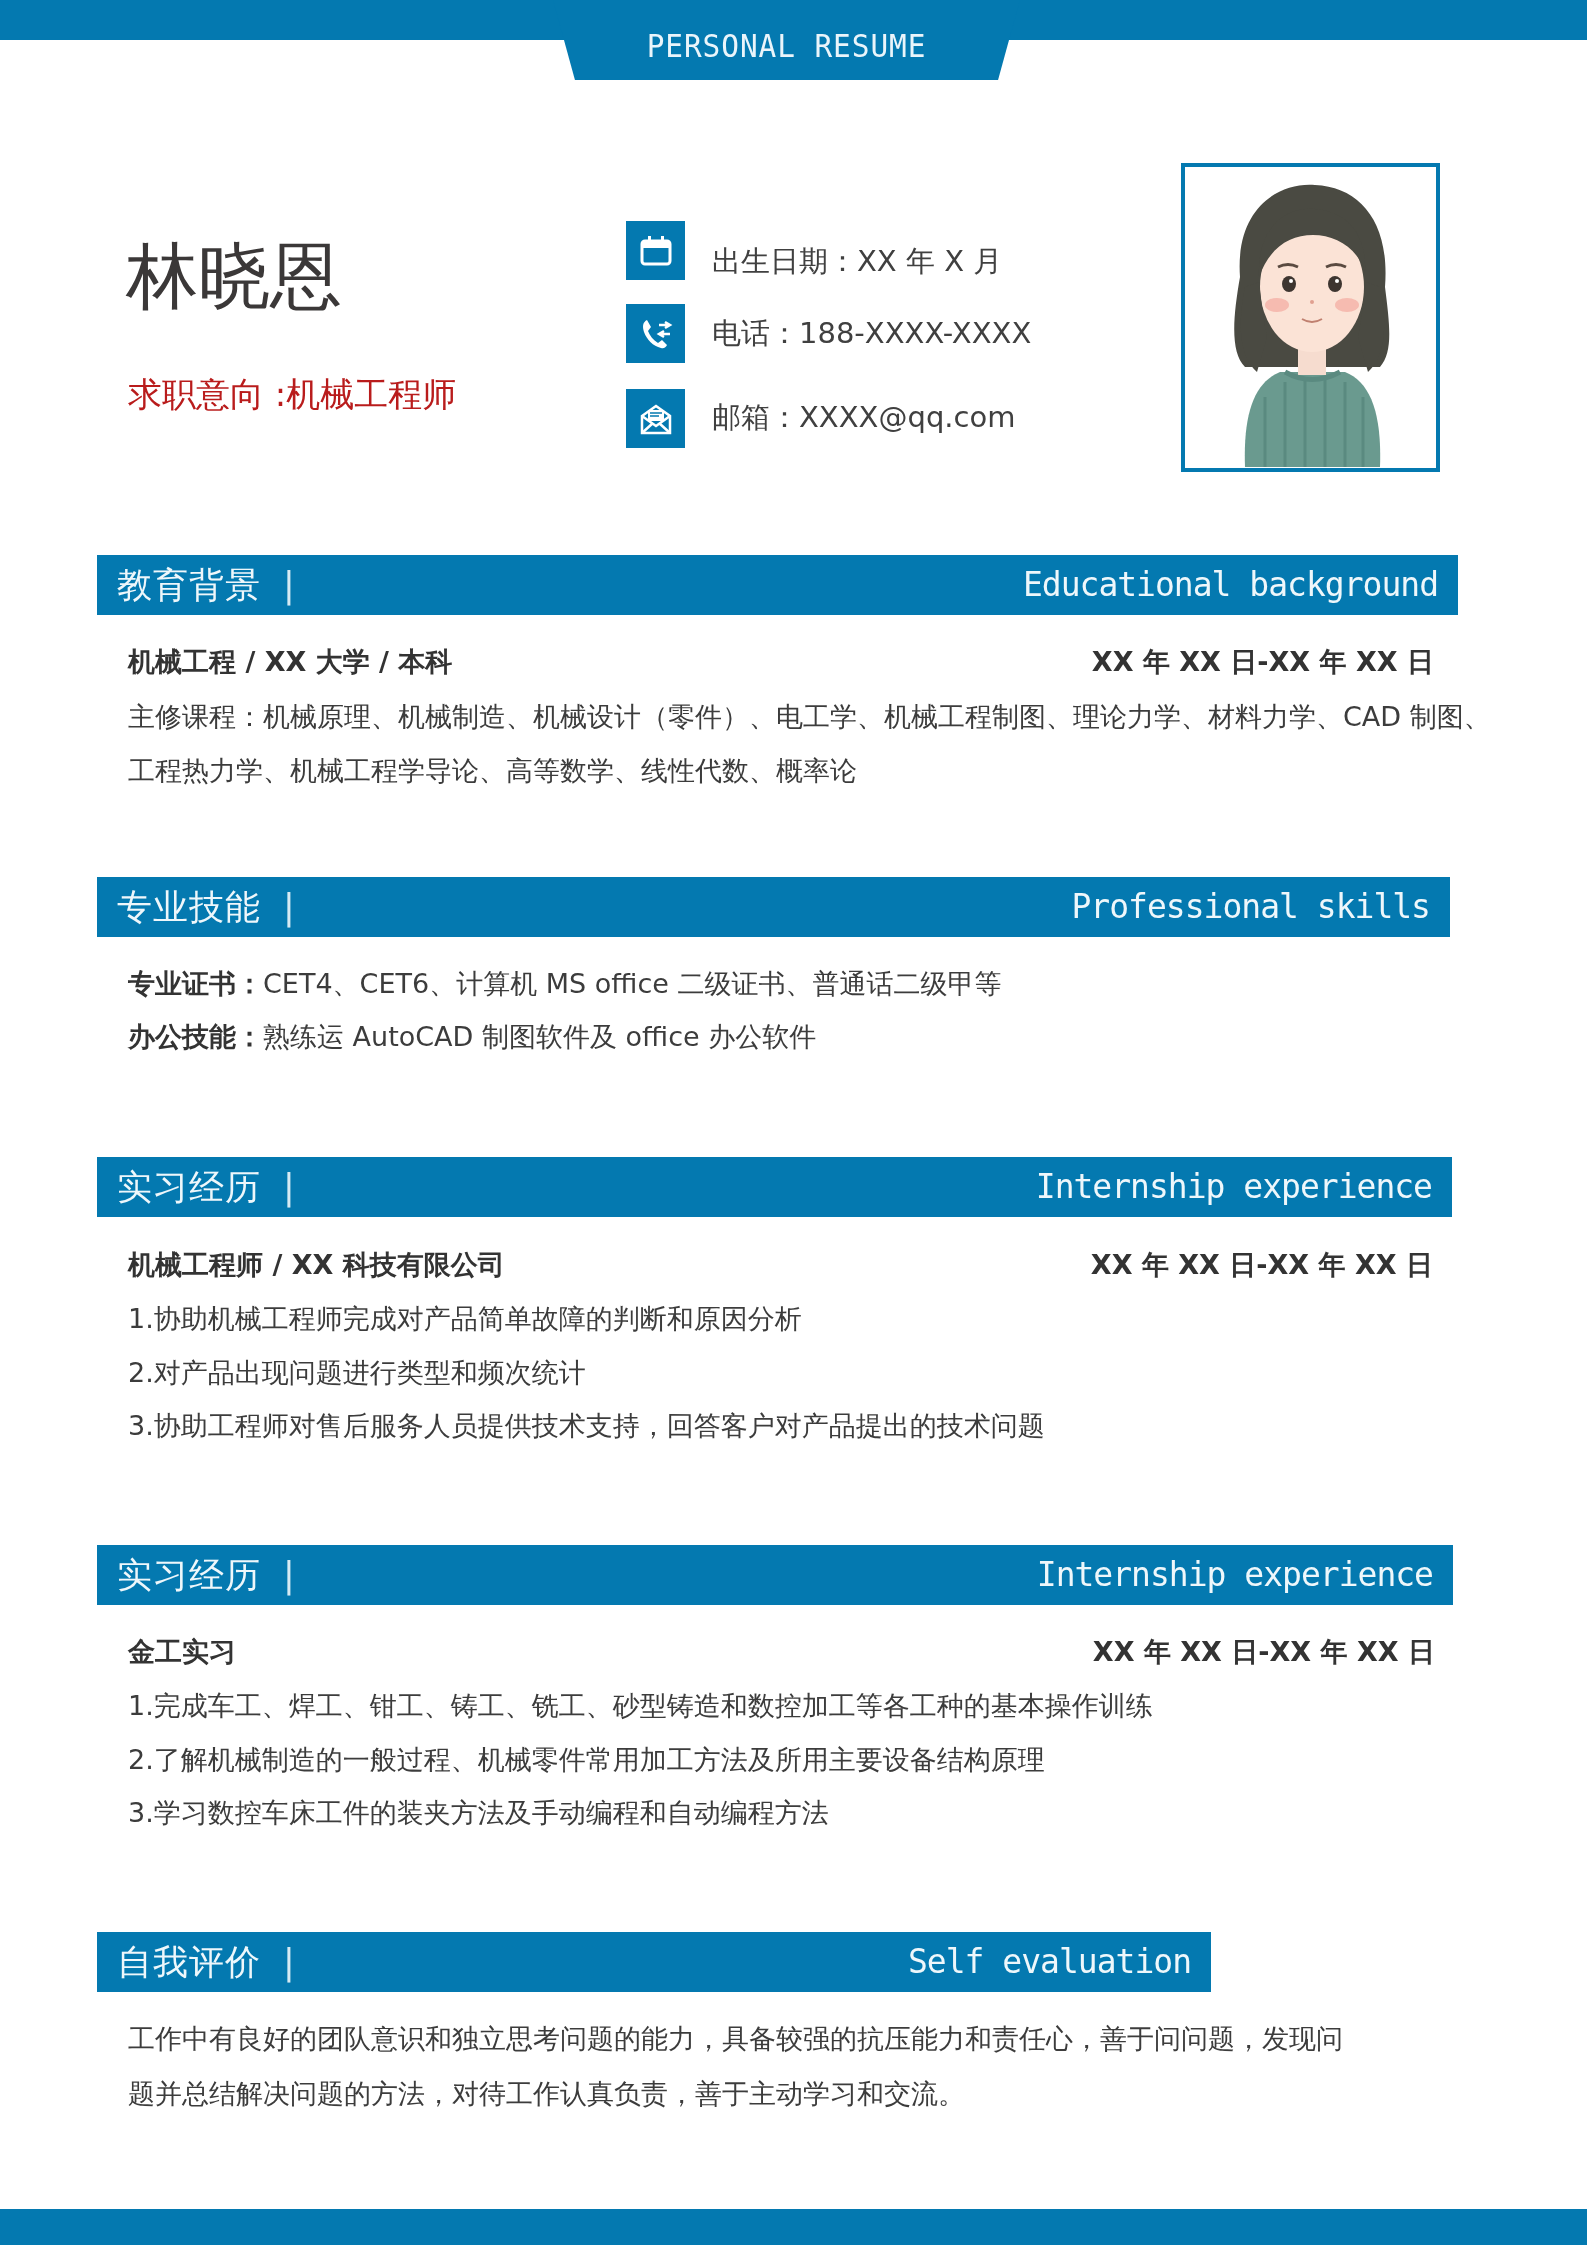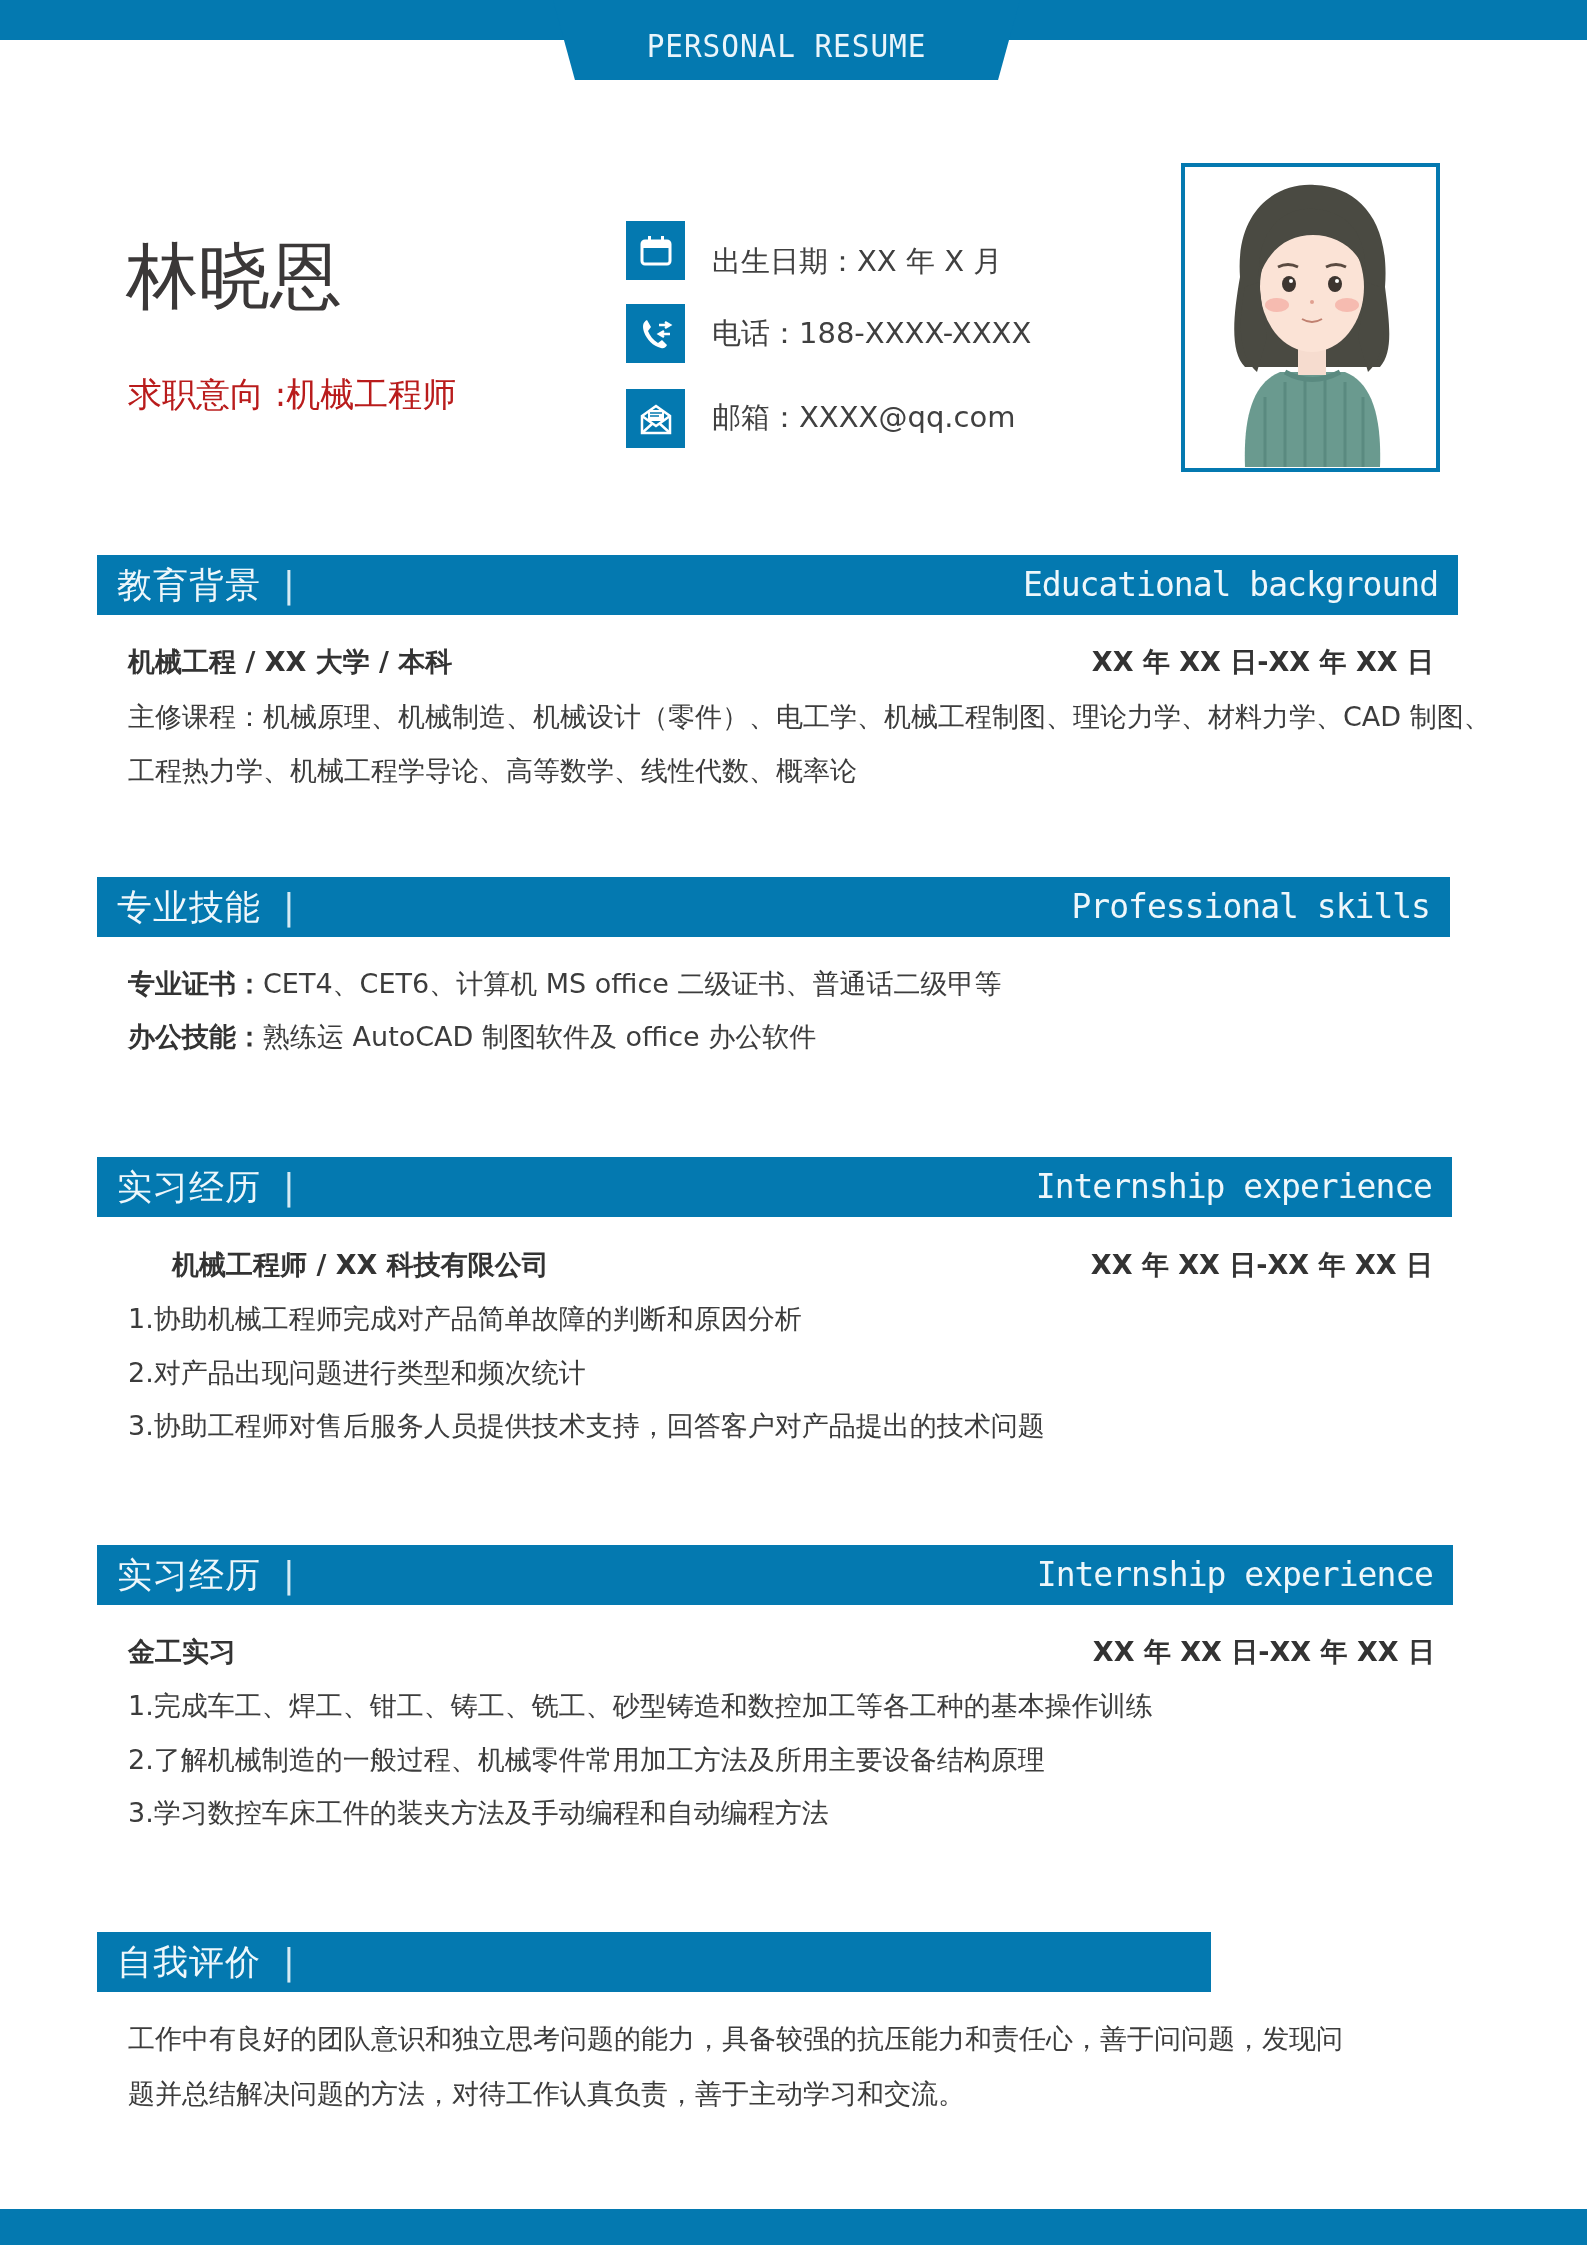--- a/index.html
+++ b/index.html
@@ -147,35 +147,36 @@
   <span class="bold">专业证书：</span><span>CET4、CET6、计算机 MS office 二级证书、普通话二级甲等</span>
 </div>
 <div class="abs line" style="top:1023px;">
   <span class="bold">办公技能：</span><span>熟练运 AutoCAD 制图软件及 office 办公软件</span>
 </div>
 
 <div class="abs bar blue" style="top:1157px; width:1355px;">
   <span class="bar-cn"><span>实习经历</span><span class="sep">|</span></span>
   <span class="bar-en">Internship experience</span>
 </div>
-<div class="abs line bold" style="top:1251px;margin-left:44px;">机械工程师 / XX 科技有限公司</div>
+<div class="abs line bold" style="top:1251px;">机械工程师 / XX 科技有限公司</div>
 <div class="abs date" style="top:1251px; right:154px;">XX 年 XX 日-XX 年 XX 日</div>
 <div class="abs line" style="top:1305px;">1.协助机械工程师完成对产品简单故障的判断和原因分析</div>
 <div class="abs line" style="top:1359px;">2.对产品出现问题进行类型和频次统计</div>
 <div class="abs line" style="top:1412px;text-align:right;">3.协助工程师对售后服务人员提供技术支持，回答客户对产品提出的技术问题</div>
 
 <div class="abs bar blue" style="top:1545px; width:1356px;">
   <span class="bar-cn"><span>实习经历</span><span class="sep">|</span></span>
   <span class="bar-en">Internship experience</span>
 </div>
 <div class="abs line bold" style="top:1638px;">金工实习</div>
 <div class="abs date" style="top:1638px; right:152px;">XX 年 XX 日-XX 年 XX 日</div>
 <div class="abs line" style="top:1692px;">1.完成车工、焊工、钳工、铸工、铣工、砂型铸造和数控加工等各工种的基本操作训练</div>
 <div class="abs line" style="top:1746px;">2.了解机械制造的一般过程、机械零件常用加工方法及所用主要设备结构原理</div>
 <div class="abs line" style="top:1799px;">3.学习数控车床工件的装夹方法及手动编程和自动编程方法</div>
 
 <div class="abs bar blue" style="top:1932px; width:1114px;">
   <span class="bar-cn"><span>自我评价</span><span class="sep">|</span></span>
+  <span class="bar-en">Self evaluation</span>
 </div>
 <div class="abs line" style="top:2025px;">工作中有良好的团队意识和独立思考问题的能力，具备较强的抗压能力和责任心，善于问问题，发现问</div>
 <div class="abs line" style="top:2080px;">题并总结解决问题的方法，对待工作认真负责，善于主动学习和交流。</div>
 
 <div id="bottom-band" class="abs blue"></div>
 
 </body></html>

